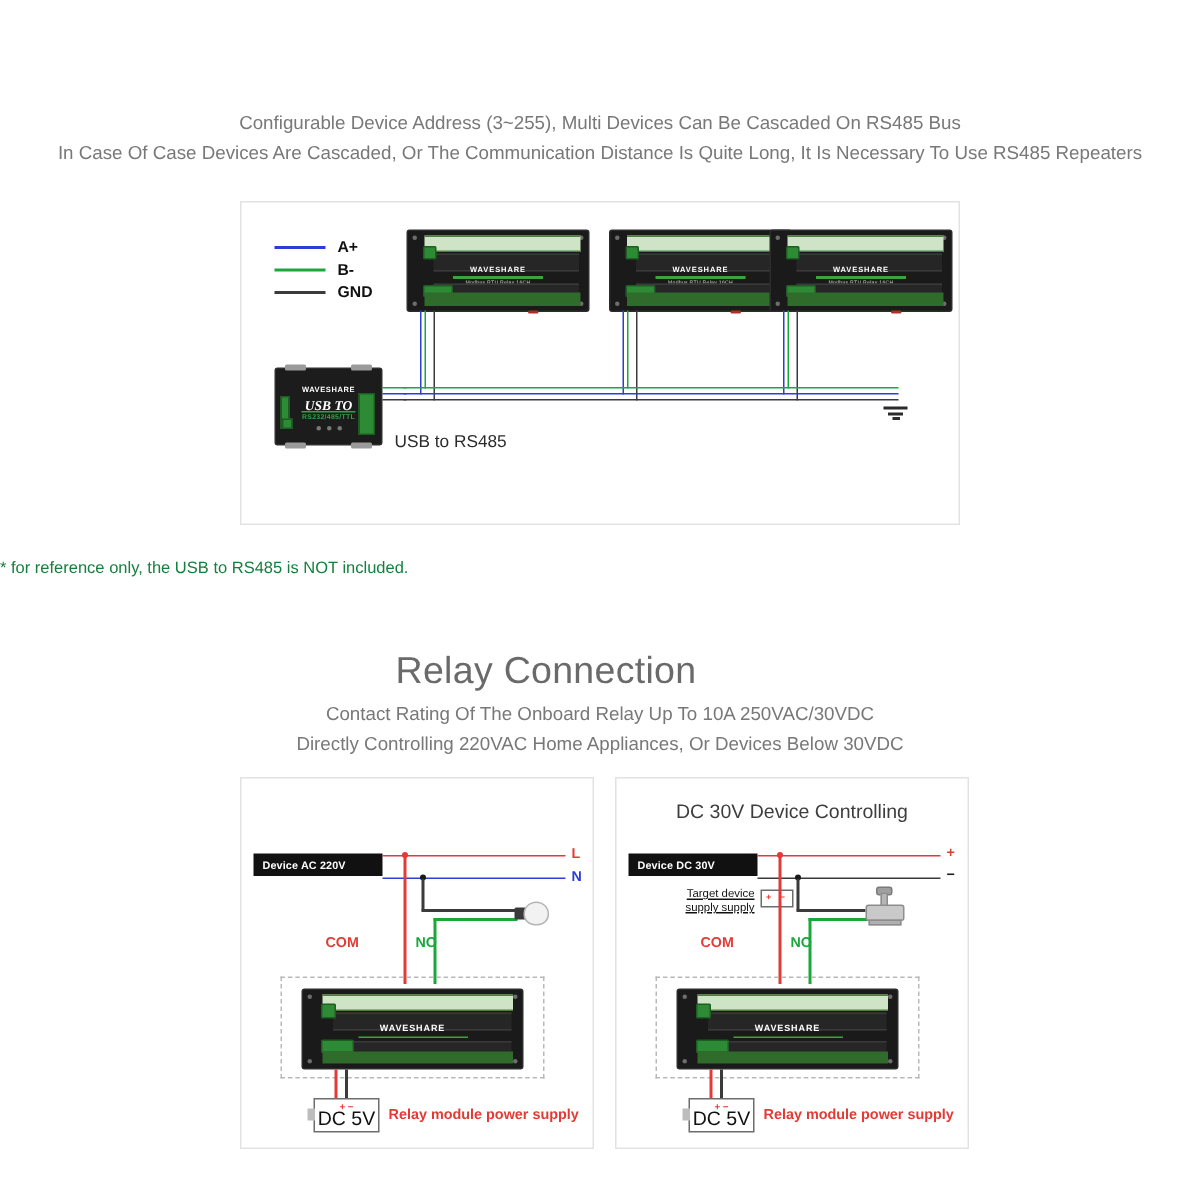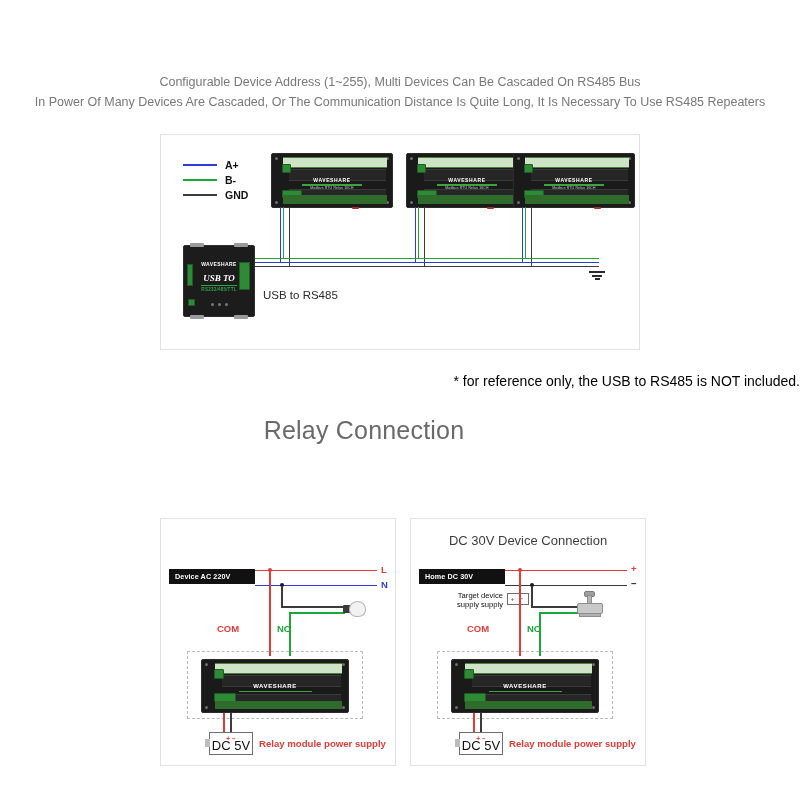--- a/index.html
+++ b/index.html
@@ -20,23 +20,23 @@
     color: #6a6a6a;
     letter-spacing: 0.2px;
   }
   .sub-line {
     text-align: center;
     font-size: 12.5px;
     color: #787878;
     line-height: 20px;
   }
   .note {
-    text-align: right;
-    font-size: 14px;
-    color: #000000;
+    text-align: left;
+    font-size: 11px;
+    color: #15803d;
   }
 
   
   .rs485-frame {
     position: absolute;
     left: 160px; top: 134px;
     width: 480px; height: 216px;
     border: 1px solid #e2e2e2;
     background: #fff;
   }
@@ -226,22 +226,22 @@
     background: #b0b0b0; border: 1px solid #8d8d8d;
   }
 </style>
 </head>
 <body>
 
 <div class="page">
 
 
   <div style="position:absolute;left:0;top:72px;width:800px;">
-    <div class="sub-line">Configurable Device Address (1~255), Multi Devices Can Be Cascaded On RS485 Bus</div>
-    <div class="sub-line">In Power Of Many Devices Are Cascaded, Or The Communication Distance Is Quite Long, It Is Necessary To Use RS485 Repeaters</div>
+    <div class="sub-line">Configurable Device Address (3~255), Multi Devices Can Be Cascaded On RS485 Bus</div>
+    <div class="sub-line">In Case Of Case Devices Are Cascaded, Or The Communication Distance Is Quite Long, It Is Necessary To Use RS485 Repeaters</div>
   </div>
 
   <div class="rs485-frame">
 
     <div class="legend">
       <div class="legend-row">
         <span class="legend-line w-blue"></span>
         <span class="legend-label">A+</span>
       </div>
       <div class="legend-row">
@@ -326,21 +326,21 @@
     <div class="wire w-green" style="left:108px;top:123px;width:330px;height:1.4px;"></div>
     <div class="wire w-blue" style="left:108px;top:127px;width:330px;height:1.4px;"></div>
     <div class="wire w-black" style="left:108px;top:131px;width:330px;height:1.4px;"></div>
 
     <div class="gnd-sym" style="left:428px;top:134px;">
       <i style="width:16px;height:2.5px;"></i>
       <i style="width:10px;height:2px;"></i>
       <i style="width:5px;height:2px;"></i>
     </div>
 
-    <div class="usb-mod" style="left:22px; top:110px; width:72px; height:72px;">
+    <div class="usb-mod" style="left:22px; top:110px; width:72px; height:52px;">
       <span class="tab" style="left:6px;top:-3px;"></span>
       <span class="tab" style="right:6px;top:-3px;"></span>
       <span class="tab" style="left:6px;bottom:-3px;"></span>
       <span class="tab" style="right:6px;bottom:-3px;"></span>
       <div class="conn-green" style="left:3px;top:18px;width:6px;height:22px;"></div>
       <div class="conn-green" style="right:4px;top:16px;width:11px;height:28px;"></div>
       <div class="conn-green" style="left:4px;bottom:10px;width:7px;height:7px;"></div>
       <div class="label-ws">WAVESHARE</div>
       <div class="label-usb">USB TO</div>
       <div class="uline"></div>
@@ -350,22 +350,26 @@
 
     <div class="wire w-green" style="left:94px;top:123px;width:16px;height:1.4px;"></div>
     <div class="wire w-blue" style="left:94px;top:127px;width:16px;height:1.4px;"></div>
     <div class="wire w-black" style="left:94px;top:131px;width:16px;height:1.4px;"></div>
 
     <div class="usb-label-text" style="left:102px; top:154px;">USB to RS485</div>
   </div>
 
   <div class="note" style="position:absolute;left:0;top:373px;width:800px;">* for reference only, the USB to RS485 is NOT included.</div>
 
-  <div style="position:absolute;left:0;top:416px;width:728px;">
+  <div style="position:absolute;left:0;top:433px;width:728px;">
     <div class="section-title">Relay Connection</div>
+  </div>
+  <div style="position:absolute;left:0;top:466px;width:800px;">
+    <div class="sub-line">Contact Rating Of The Onboard Relay Up To 10A 250VAC/30VDC</div>
+    <div class="sub-line">Directly Controlling 220VAC Home Appliances, Or Devices Below 30VDC</div>
   </div>
 
   <div class="panel" style="left:160px;">
 
     <div class="powerbar" style="left:8px; top:50px; width:86px; height:15px;">Device AC 220V</div>
 
     <div class="wire w-red" style="left:94px; top:51px; width:122px; height:1.4px;"></div>
     <span class="dot red" style="left:107px; top:49px;"></span>
     <div class="term red" style="left:220px; top:45px;">L</div>
 
@@ -415,33 +419,33 @@
     <div class="psu-box" style="left:48px; top:213px; width:44px; height:23px;">
       <span class="psu-cap"></span>
       <div class="psu-sign" style="margin-top:2px;">+  −</div>
       <div class="psu-txt">DC 5V</div>
     </div>
 
     <div class="supply-label" style="left:98px; top:219px;">Relay module power supply</div>
   </div>
 
   <div class="panel" style="left:410px;">
-    <div class="panel-title">DC 30V Device Connection</div>
-
-    <div class="powerbar" style="left:8px; top:50px; width:86px; height:15px;">Home DC 30V</div>
+    <div class="panel-title">DC 30V Device Controlling</div>
+
+    <div class="powerbar" style="left:8px; top:50px; width:86px; height:15px;">Device DC 30V</div>
 
     <div class="wire w-red" style="left:94px; top:51px; width:122px; height:1.4px;"></div>
     <span class="dot red" style="left:107px; top:49px;"></span>
     <div class="term red" style="left:220px; top:44px;">+</div>
 
     <div class="wire w-black" style="left:94px; top:66px; width:122px; height:1.4px;"></div>
     <span class="dot black" style="left:119px; top:64px;"></span>
     <div class="term black" style="left:220px; top:59px;">−</div>
 
-    <div class="target-label" style="left:18px; top:72px; width:74px;">
+    <div class="target-label" style="left:18px; top:72px; width:74px;text-decoration:underline;">
       <div>Target device</div>
       <div>supply supply</div>
     </div>
 
     <div class="tiny-psu" style="left:96px; top:74px; width:22px; height:12px;">+ −</div>
 
     <div class="wire w-black" style="left:120px; top:67px; width:1.6px; height:21px;"></div>
     <div class="wire w-black" style="left:120px; top:87px; width:46px; height:1.6px;"></div>
 
     <div class="wire w-red" style="left:108px; top:52px; width:1.6px; height:85px;"></div>

